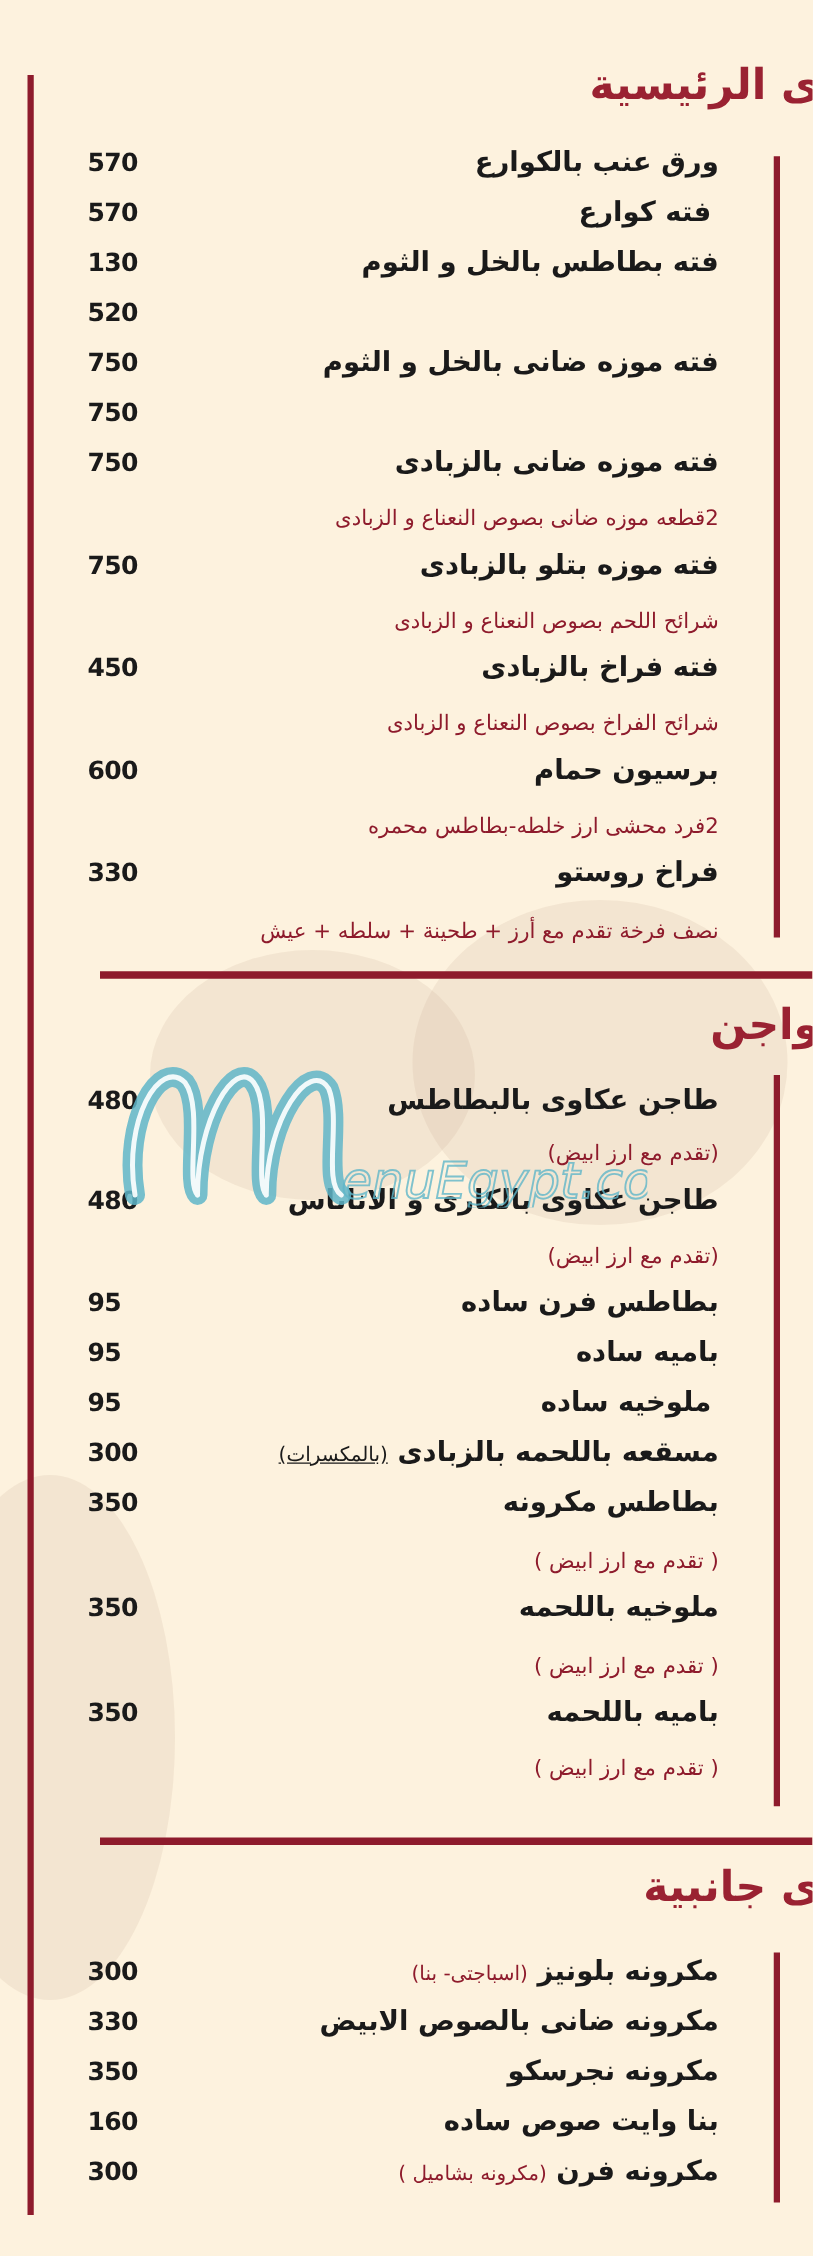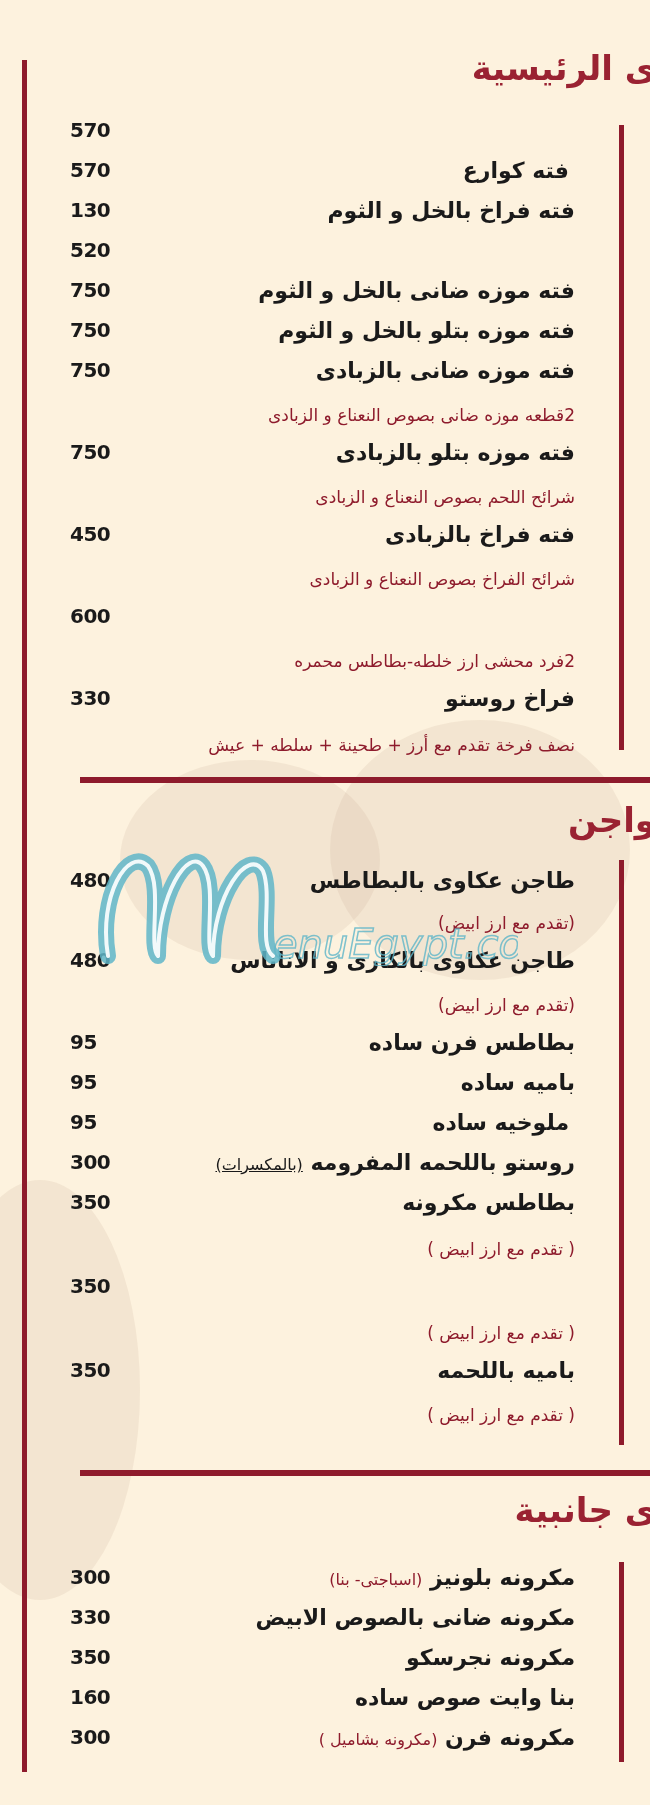--- a/index.html
+++ b/index.html
@@ -53,57 +53,58 @@
 <div class="vline" style="left:619px;top:125px;height:625px;"></div>
 <div class="hline" style="left:80px;top:777px;width:570px;"></div>
 <div class="vline" style="left:619px;top:860px;height:585px;"></div>
 <div class="hline" style="left:80px;top:1470px;width:570px;"></div>
 <div class="vline" style="left:619px;top:1562px;height:200px;"></div>
 
 <div class="sec-title" style="top:48px;">ى الرئيسية</div>
 
 <div class="row" style="top:118px;">
   <span class="price">570</span>
+  <span class="name">ورق عنب بالكوارع</span>
 </div>
 <div class="row" style="top:158px;">
   <span class="price">570</span>
   <span class="name" style="padding-right:6px;">فته كوارع</span>
 </div>
 <div class="row" style="top:198px;">
   <span class="price">130</span>
-  <span class="name">فته فراخ بالخل و الثوم</span>
+  <span class="name">فته بطاطس بالخل و الثوم</span>
 </div>
 <div class="row" style="top:238px;">
   <span class="price">520</span>
 </div>
 <div class="row" style="top:278px;">
   <span class="price">750</span>
   <span class="name">فته موزه ضانى بالخل و الثوم</span>
 </div>
 <div class="row" style="top:318px;">
   <span class="price">750</span>
-  <span class="name">فته موزه بتلو بالخل و الثوم</span>
 </div>
 <div class="row" style="top:358px;">
   <span class="price">750</span>
   <span class="name">فته موزه ضانى بالزبادى</span>
 </div>
 <div class="note" style="top:400px;">2قطعه موزه ضانى بصوص النعناع و الزبادى</div>
 <div class="row" style="top:440px;">
   <span class="price">750</span>
   <span class="name">فته موزه بتلو بالزبادى</span>
 </div>
 <div class="note" style="top:482px;">شرائح اللحم بصوص النعناع و الزبادى</div>
 <div class="row" style="top:522px;">
   <span class="price">450</span>
   <span class="name">فته فراخ بالزبادى</span>
 </div>
 <div class="note" style="top:564px;">شرائح الفراخ بصوص النعناع و الزبادى</div>
 <div class="row" style="top:604px;gap:36px;">
   <span class="price">600</span>
+  <span class="name">برسيون حمام</span>
 </div>
 <div class="note" style="top:646px;padding-right:6px;">2فرد محشى ارز خلطه-بطاطس محمره</div>
 <div class="row" style="top:686px;">
   <span class="price">330</span>
   <span class="name">فراخ روستو</span>
 </div>
 <div class="note" style="top:730px;">نصف فرخة تقدم مع أرز + طحينة + سلطه + عيش</div>
 
 <div class="sec-title" style="top:800px;">واجن</div>
 
@@ -125,31 +126,32 @@
   <span class="price">95</span>
   <span class="name">باميه ساده</span>
 </div>
 <div class="row" style="top:1110px;">
   <span class="price">95</span>
   <span class="name" style="padding-right:6px;">ملوخيه ساده</span>
 </div>
 <div class="row" style="top:1150px;">
   <span class="price">300</span>
   <span class="name">
-    <span>روستو باللحمه المفرومه</span>
+    <span>مسقعه باللحمه بالزبادى</span>
     <span class="inline-note" style="color:#1a1a1a;text-decoration:underline;">(بالمكسرات)</span>
   </span>
 </div>
 <div class="row" style="top:1190px;">
   <span class="price">350</span>
   <span class="name">بطاطس مكرونه</span>
 </div>
 <div class="note" style="top:1234px;">( تقدم مع ارز ابيض )</div>
 <div class="row" style="top:1274px;">
   <span class="price">350</span>
+  <span class="name">ملوخيه باللحمه</span>
 </div>
 <div class="note" style="top:1318px;">( تقدم مع ارز ابيض )</div>
 <div class="row" style="top:1358px;">
   <span class="price">350</span>
   <span class="name">باميه باللحمه</span>
 </div>
 <div class="note" style="top:1400px;">( تقدم مع ارز ابيض )</div>
 
 <div class="sec-title" style="top:1490px;">ى جانبية</div>
 

